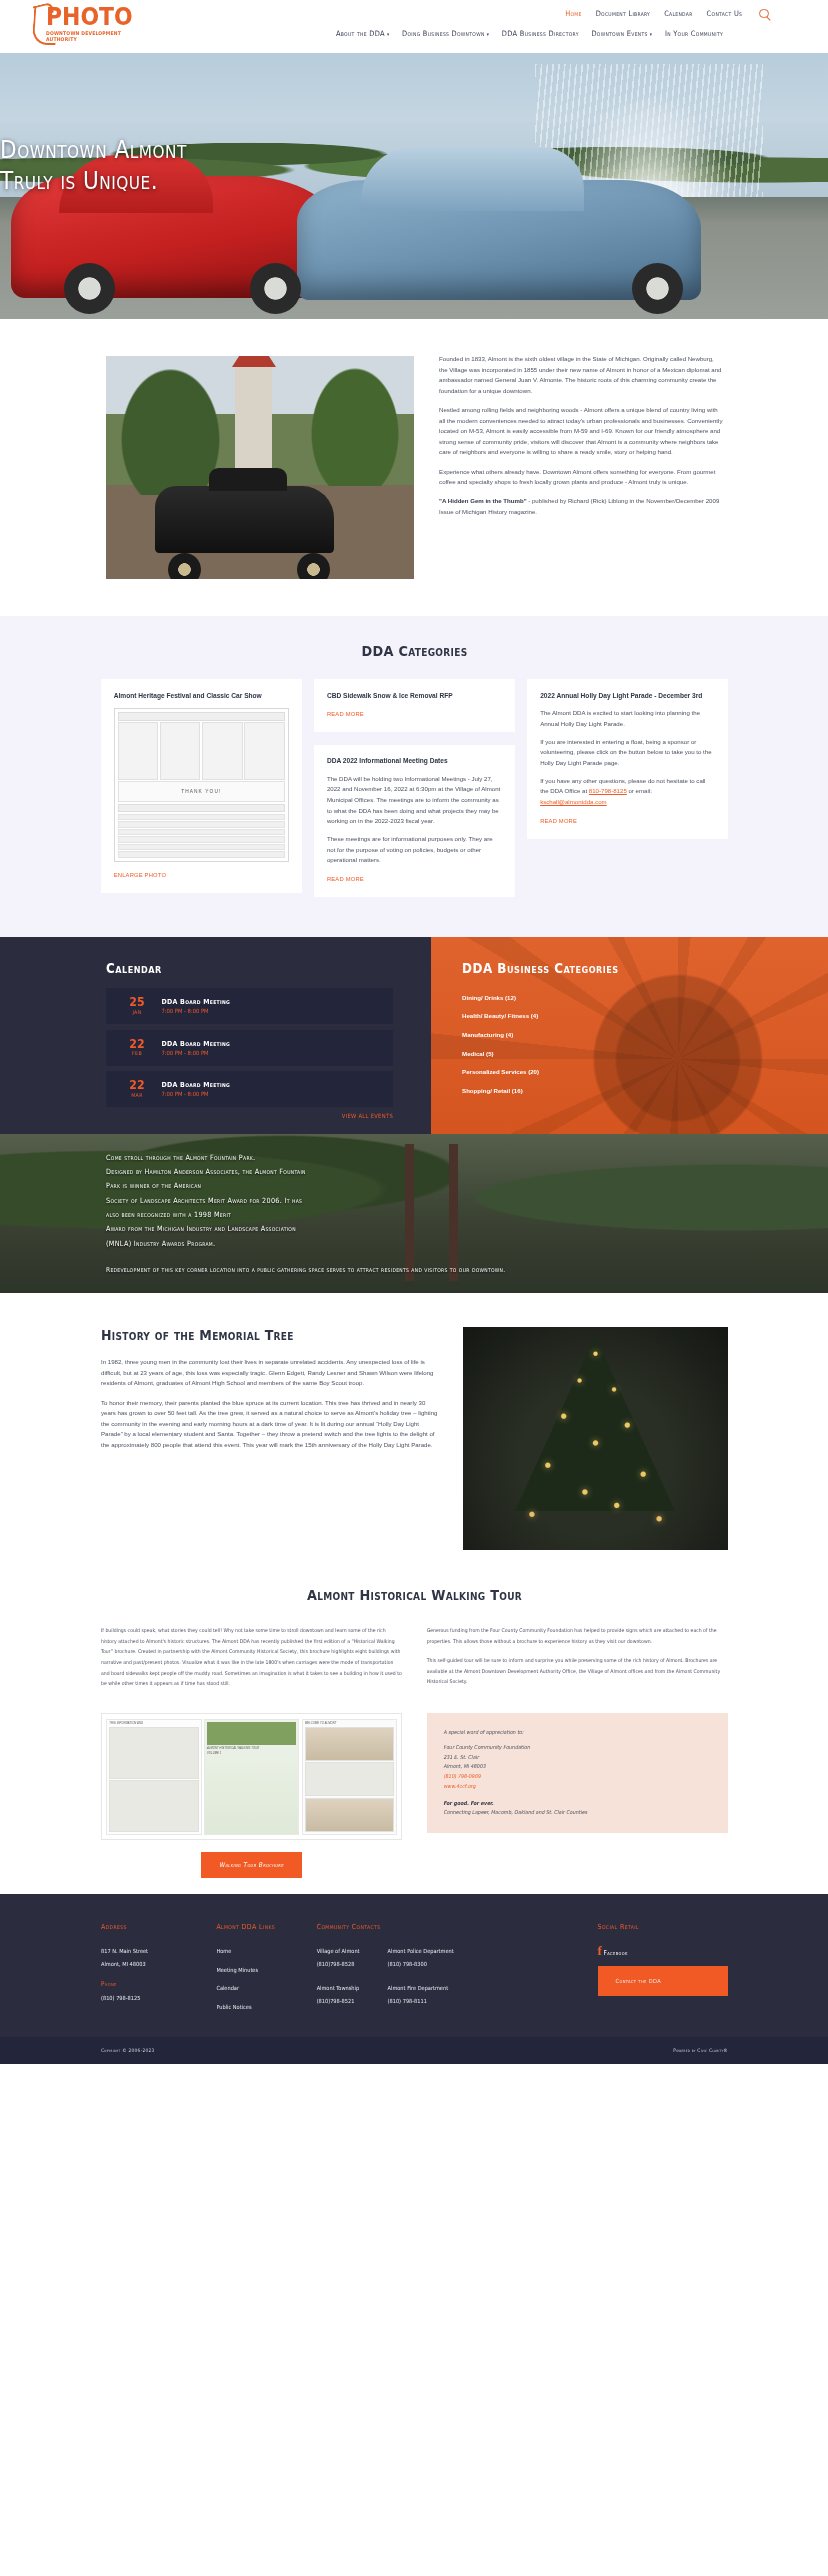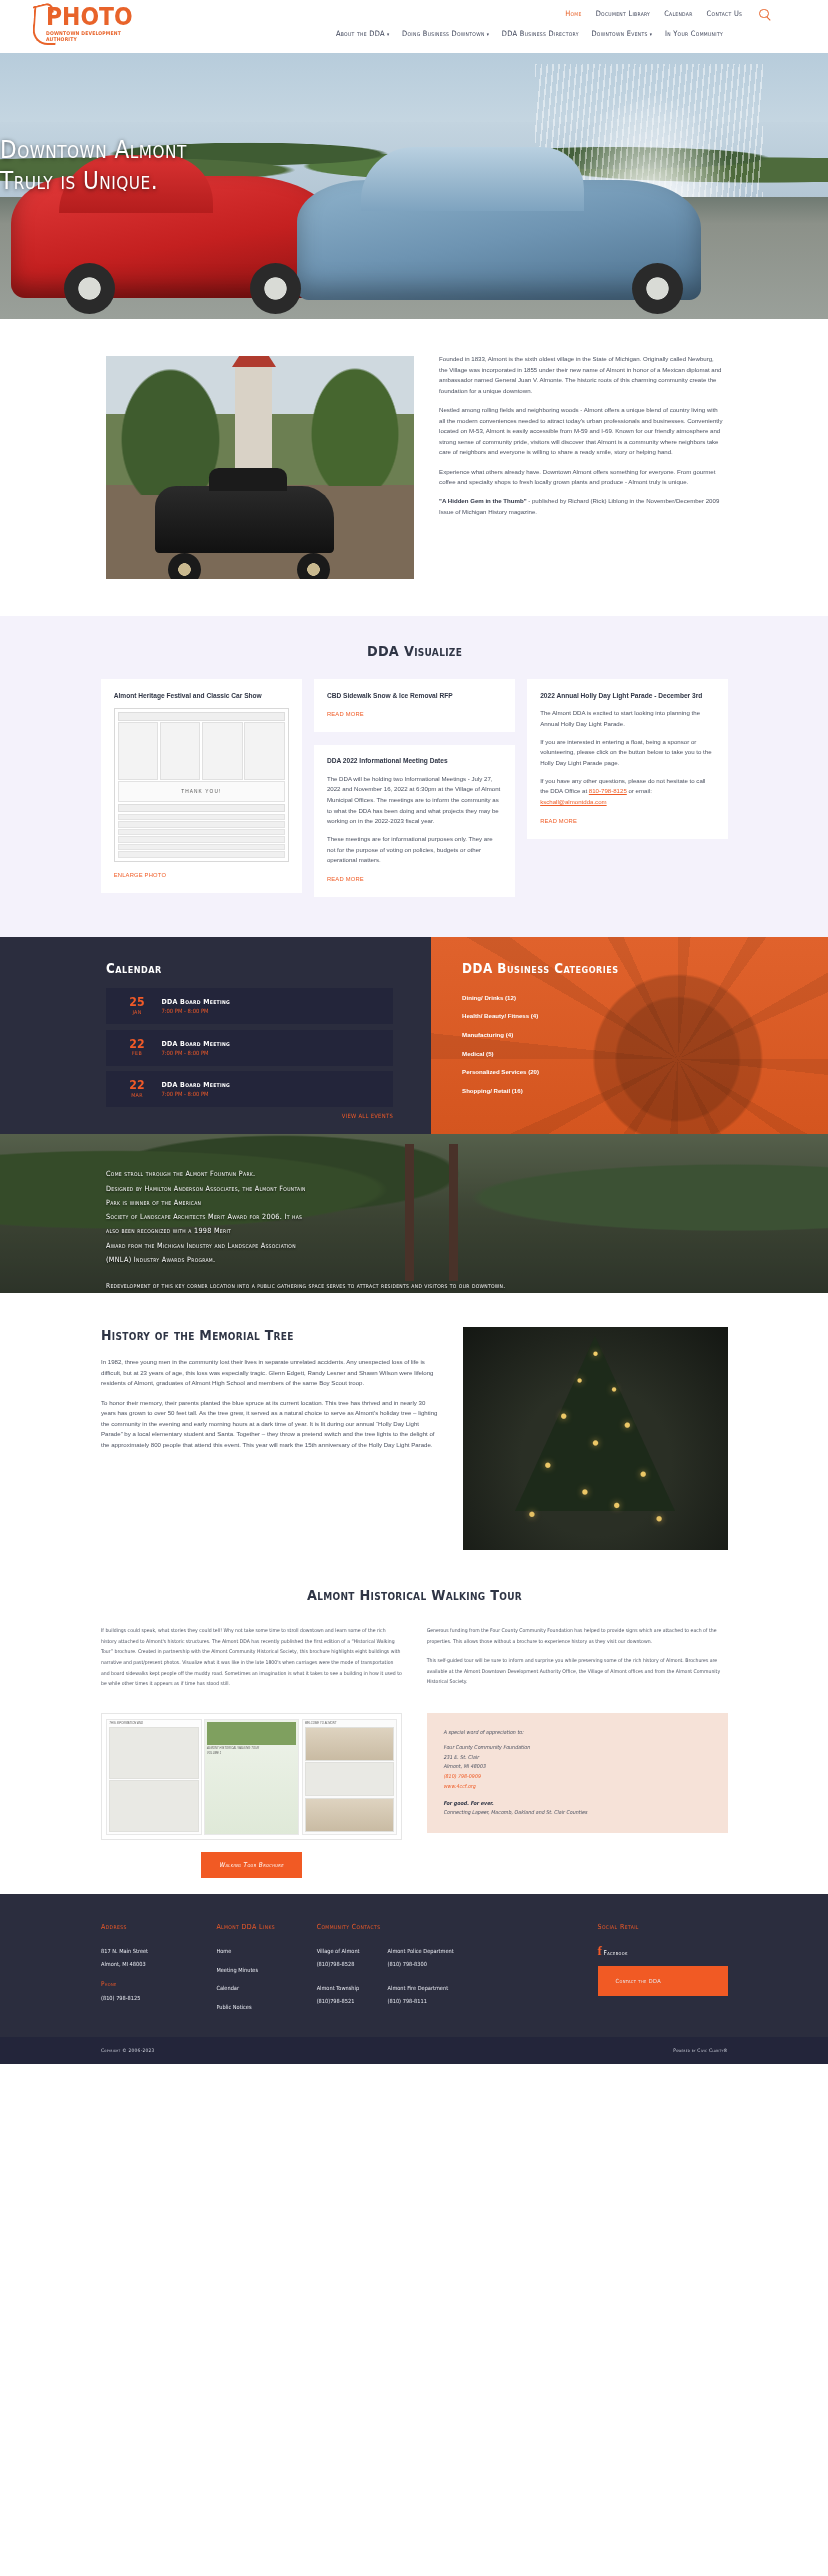--- a/index.html
+++ b/index.html
@@ -203,21 +203,21 @@
   }
   .categories h2 { position:relative; color: #fff; font-size: 13.3px; font-variant: small-caps; letter-spacing: 0.5px; margin-bottom: 18px;
     font-family: "DejaVu Sans Condensed", "Liberation Sans Narrow", "Liberation Sans", sans-serif;}
   .cat-list { position:relative; }
   .cat-list a { display: block; color: #fff; font-size: 6.1px; font-weight: bold; text-decoration: none; margin-bottom: 11.7px; }
 
   
   .fountain-banner {
     height: 159px; position: relative; overflow:hidden;
     background: linear-gradient(180deg,#6b7a5a 0%, #4e5a43 45%, #3b4436 100%);
-    display: flex; align-items: flex-end;
+    display: flex; align-items: center;
   }
   .fb-img{position:absolute; inset:0;
     background:
       radial-gradient(ellipse at 14% 35%, #4a6b38 0 26%, transparent 27%),
       radial-gradient(ellipse at 34% 25%, #3f5c32 0 22%, transparent 23%),
       radial-gradient(ellipse at 88% 40%, #55754a 0 24%, transparent 25%),
       linear-gradient(180deg,#7d8c6e 0%, #545f48 50%, #3c4537 100%);}
   .fb-pillars{position:absolute; left:47%; top:6%; width:85px; height:86%;
       background: linear-gradient(90deg, transparent 0 18%, #6a4338 18% 28%, transparent 28% 70%, #6a4338 70% 80%, transparent 80%);}
   .fb-scrim{position:absolute; inset:0; background:rgba(20,24,18,.38);}
@@ -392,21 +392,21 @@
     <p>Founded in 1833, Almont is the sixth oldest village in the State of Michigan. Originally called Newburg, the Village was incorporated
 in 1855 under their new name of Almont in honor of a Mexican diplomat and ambassador named General Juan V. Almonte.
 The historic roots of this charming community create the foundation for a unique downtown.</p>
     <p>Nestled among rolling fields and neighboring woods - Almont offers a unique blend of country living with all the modern conveniences needed to attract today's urban professionals and businesses. Conveniently located on M-53, Almont is easily accessible from M-59 and I-69. Known for our friendly atmosphere and strong sense of community pride, visitors will discover that Almont is a community where neighbors take care of neighbors and everyone is willing to share a ready smile, story or helping hand.</p>
     <p>Experience what others already have. Downtown Almont offers something for everyone. From gourmet coffee and specialty shops to fresh locally grown plants and produce - Almont truly is unique.</p>
     <p><b>"A Hidden Gem in the Thumb"</b><span> - published by Richard (Rick) Liblong in the November/December 2009 Issue of Michigan History magazine.</span></p>
   </div>
 </section>
 
 <section class="happenings">
-  <h2 class="sec-title">DDA Visualize</h2>
+  <h2 class="sec-title">DDA Categories</h2>
   <div class="hap-grid">
 
     <div class="hap-col">
       <div class="card">
         <h3>Almont Heritage Festival and Classic Car Show</h3>
         <div class="flyer">
           <div class="band"></div>
           <div class="big">
             <div class="blk"></div>
             <div class="blk"></div>

